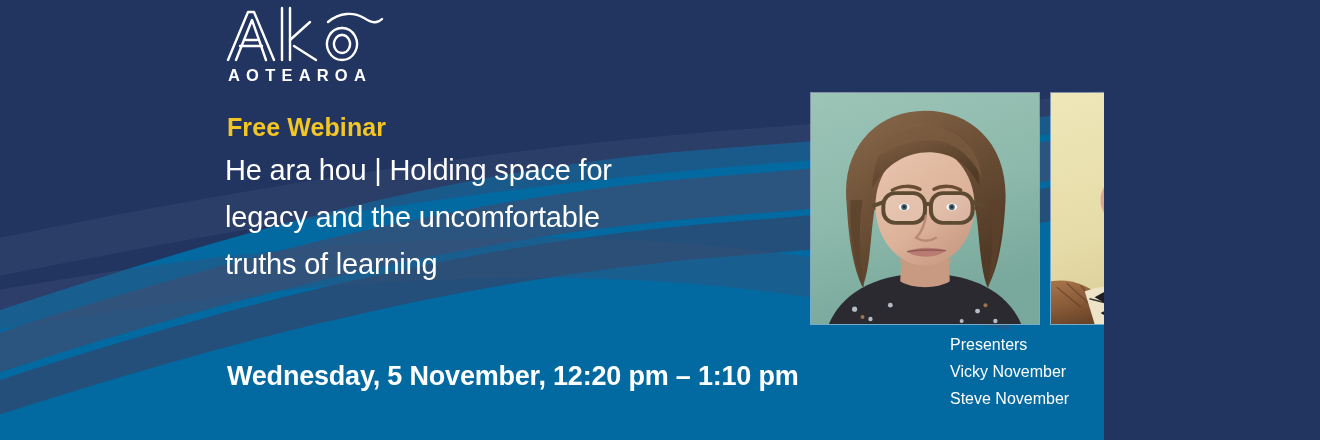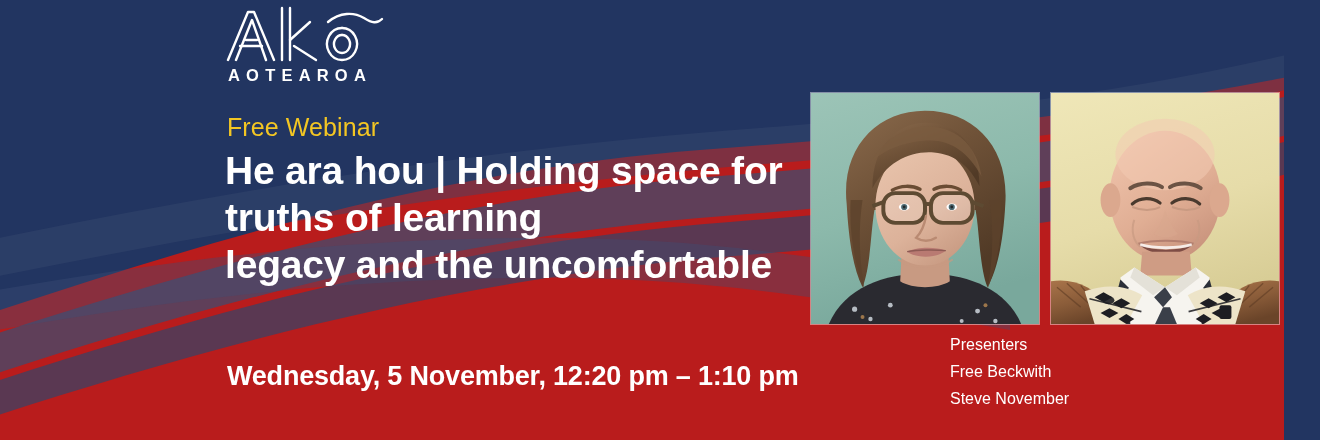--- a/index.html
+++ b/index.html
@@ -4,23 +4,23 @@
 <style>
   * { margin:0; padding:0; box-sizing:border-box; }
   html, body { width:1320px; height:440px; }
   body {
     font-family: "Liberation Sans", sans-serif;
     background:#223561;
     overflow:hidden;
   }
   .banner {
     position:relative;
-    width:1284px;
+    width:1104px;
     height:440px;
-    background:#b91c1c;
+    background:#0369a1;
     overflow:hidden;
   }
 
   
   .waves {
     position:absolute;
     inset:0;
     width:1320px;
     height:440px;
     pointer-events:none;
@@ -46,33 +46,33 @@
     font-weight:700;
     white-space:nowrap;
   }
 
   
   .eyebrow {
     position:absolute;
     left:227px;
     top:113px;
     font-size:25px;
-    font-weight:400;
+    font-weight:700;
     color:#f3c623;
     letter-spacing:0.1px;
     white-space:nowrap;
   }
   .headline {
     position:absolute;
     left:225px;
     top:147px;
     width:600px;
-    font-size:39px;
+    font-size:29px;
     line-height:47px;
-    font-weight:700;
+    font-weight:400;
     color:#ffffff;
     letter-spacing:-0.2px;
   }
   .datetime {
     position:absolute;
     left:227px;
     top:361px;
     font-size:27px;
     font-weight:700;
     color:#ffffff;
@@ -150,22 +150,22 @@
         <path d="M104,16 C116,6 130,6 140,12 C148,17 153,18 158,13"></path>
       </g>
     </svg>
     <div class="logo-aotearoa">AOTEAROA</div>
   </div>
 
   <div class="eyebrow">Free Webinar</div>
 
   <div class="headline">
     <div>He ara hou | Holding space for</div>
+    <div>legacy and the uncomfortable</div>
     <div>truths of learning</div>
-    <div>legacy and the uncomfortable</div>
   </div>
 
   <div class="datetime">Wednesday, 5 November, 12:20 pm – 1:10 pm</div>
 
   <div class="photo photo-left">
     <svg viewBox="0 0 230 233" preserveAspectRatio="xMidYMid slice" aria-hidden="true">
       <defs>
         <linearGradient id="tealbg" x1="0" y1="0" x2="0.3" y2="1">
           <stop offset="0%" stop-color="#9cc4b7"></stop>
           <stop offset="55%" stop-color="#8cb9ab"></stop>
@@ -330,17 +330,17 @@
         <path d="M38,214 L92,214" transform="rotate(14 65 214)"></path>
         <path d="M192,214 L138,214" transform="rotate(-14 165 214)"></path>
       </g>
 
       <path d="M88,206 C104,200 126,200 142,206 L148,233 L82,233 Z" fill="#efe7cd" opacity="0.0"></path>
     </svg>
   </div>
 
   <div class="presenters">
     <div>Presenters</div>
-    <div>Free Beckwith</div>
+    <div>Vicky November</div>
     <div>Steve November</div>
   </div>
 
 </div>
 
 </body></html>

